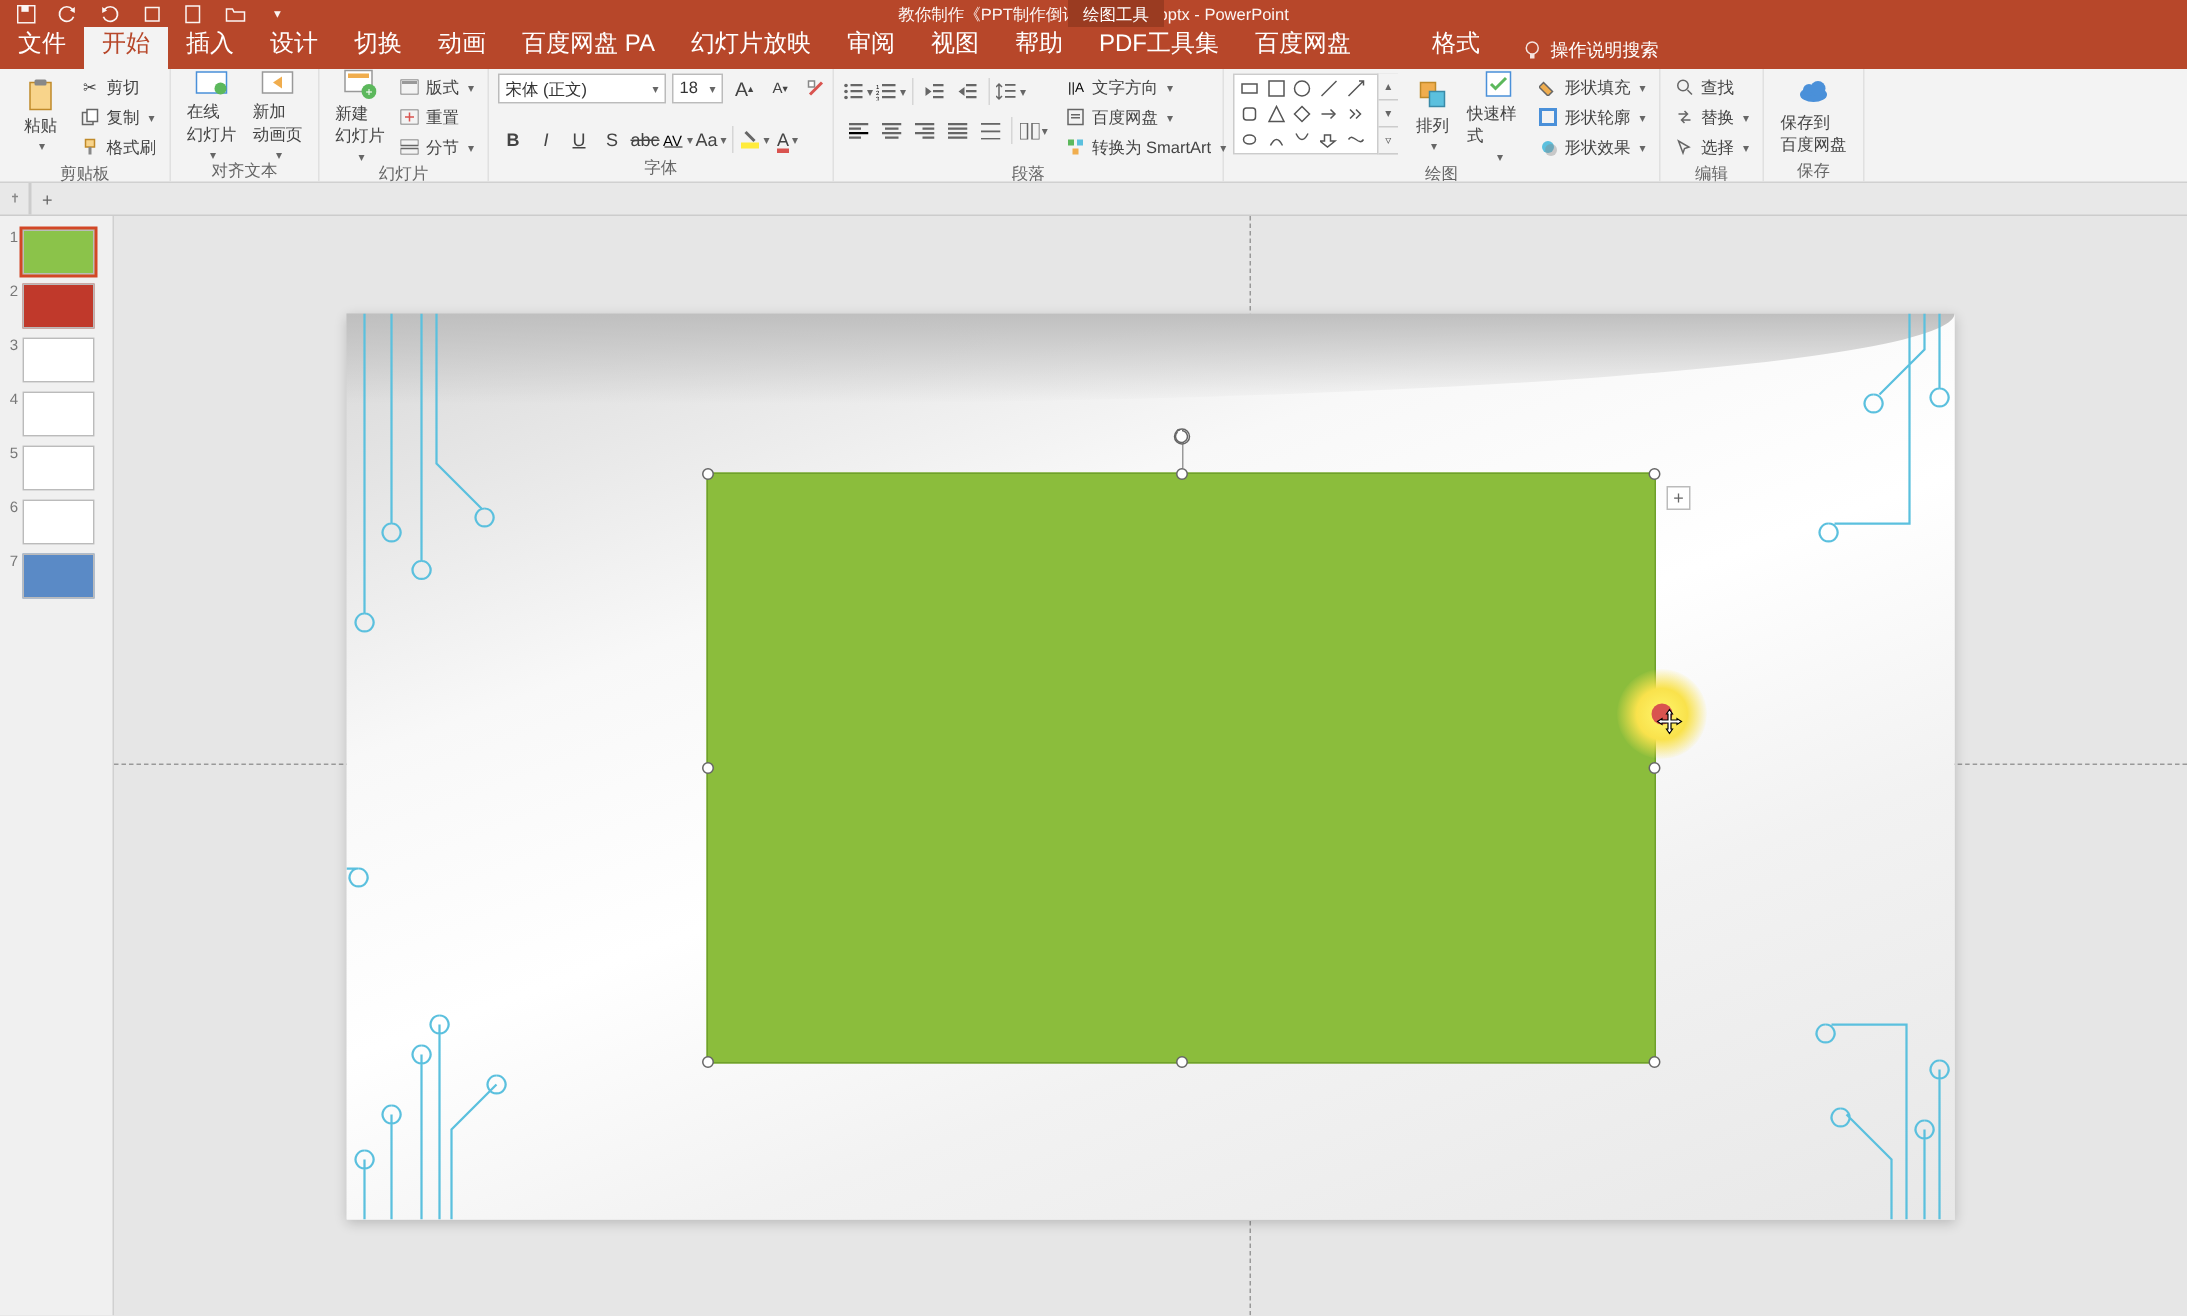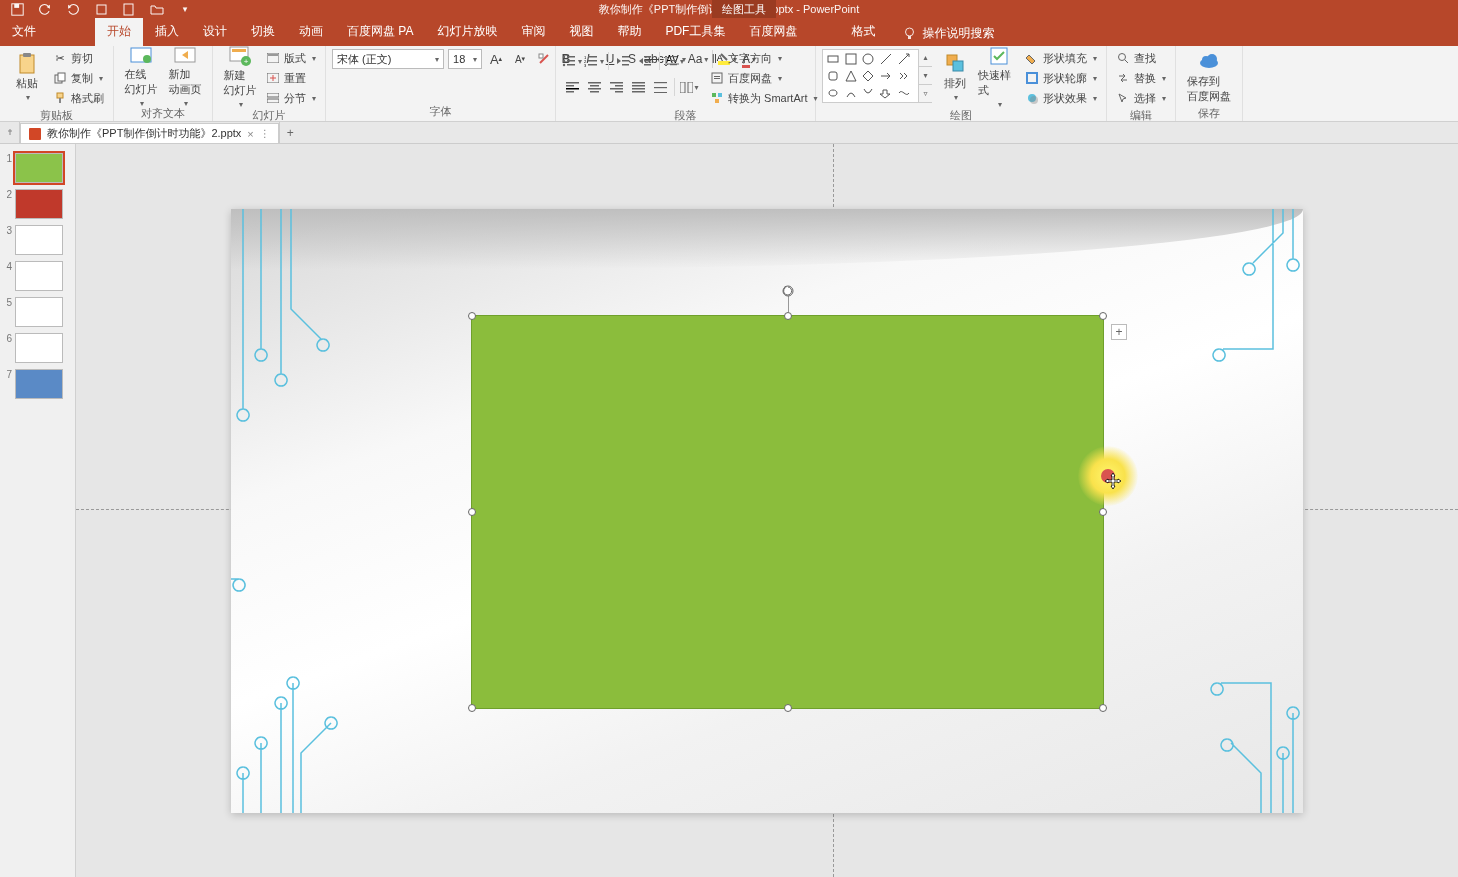--- a/index.html
+++ b/index.html
@@ -7,22 +7,22 @@
 
 
 .titlebar { height: 18px; background: #b7472a; display: flex; align-items: center; color: #fff; position: relative; }
 .qat { display: flex; gap: 14px; padding-left: 10px; align-items: center; }
 .qat .ic { width: 14px; height: 14px; display: inline-flex; align-items: center; justify-content: center; opacity: .95; }
 .title-center { position: absolute; left: 50%; transform: translateX(-50%); font-size: 11px; opacity: .95; white-space: nowrap; }
 .context-tab { position: absolute; left: 712px; top: 0; height: 18px; background: #9a3b21; color: #fff; font-size: 11px; padding: 2px 10px 0; }
 
 
 .ribbontabs { height: 28px; background: #b7472a; display: flex; align-items: flex-end; padding-left: 0; }
-.rtab { padding: 6px 12px; color: #fff; font-size: 12px; cursor: pointer; }
-.rtab.active { background: #f3f3f3; color: #b7472a; margin-left: 47px; }
+.rtab { padding: 6px 12px; color: #fff; font-size: 16px; cursor: pointer; }
+.rtab.active { background: #f3f3f3; color: #b7472a; }
 .rtab.context { background: transparent; font-family: Liberation Serif, serif; }
 .tell-me { display: flex; align-items: center; gap: 6px; color: #fff; margin-left: 16px; padding-bottom: 4px; }
 .tell-me svg { opacity: .85; }
 
 
 .ribbon { height: 76px; background: #f3f3f3; border-bottom: 1px solid #d0d0d0; display: flex; }
 .group { border-right: 1px solid #e0e0e0; padding: 3px 6px 0 6px; display: flex; flex-direction: column; justify-content: space-between; position: relative; }
 .group-label { text-align: center; font-size: 11px; color: #666; padding: 1px 0 2px; position: relative; }
 .group-body { flex: 1; display: flex; align-items: flex-start; gap: 2px; }
 .bigbtn { display: flex; flex-direction: column; align-items: center; justify-content: center; width: 42px; height: 56px; gap: 2px; font-size: 11px; color: #444; }
@@ -262,21 +262,21 @@
               </svg>
             </span>
             <span>分节</span>
           </div>
       </div>
     </div>
     <div class="group-label">幻灯片</div>
   </div>
 
   <div class="group" style="width:230px;">
-    <div class="group-body" style="flex-direction:row; gap:2px;justify-content:space-between;">
+    <div class="group-body" style="flex-direction:column; gap:14px;">
       <div class="font-box">
         <div class="font-name">
             <span>宋体 (正文)</span>
             <span style="font-size:8px;color:#666;">▾</span>
           </div>
         <div class="font-size">
             <span>18</span>
             <span style="font-size:8px;color:#666;">▾</span>
           </div>
         <span class="icbtn" style="font-size:13px;">A<sup style="font-size:7px;">▴</sup></span>
@@ -635,26 +635,20 @@
   </div>
 
 </div>
 
 <div class="doctabs">
   <div class="doctab-pin">
       <svg width="10" height="10">
         <path d="M5 1 v6 M3 3 h4" stroke="#888"></path>
       </svg>
     </div>
-  <div class="doctab">
-    <span class="ppt-ic"></span>
-    <span>教你制作《PPT制作倒计时功能》2.pptx</span>
-    <span class="close">×</span>
-    <span class="menu">⋮</span>
-  </div>
   <div class="newtab">+</div>
 </div>
 
 <div class="workarea">
   <div class="thumbs">
     <div class="thumb-row">
         <div class="thumb-num">1</div>
         <div class="thumb sel t1"></div>
       </div>
     <div class="thumb-row">

